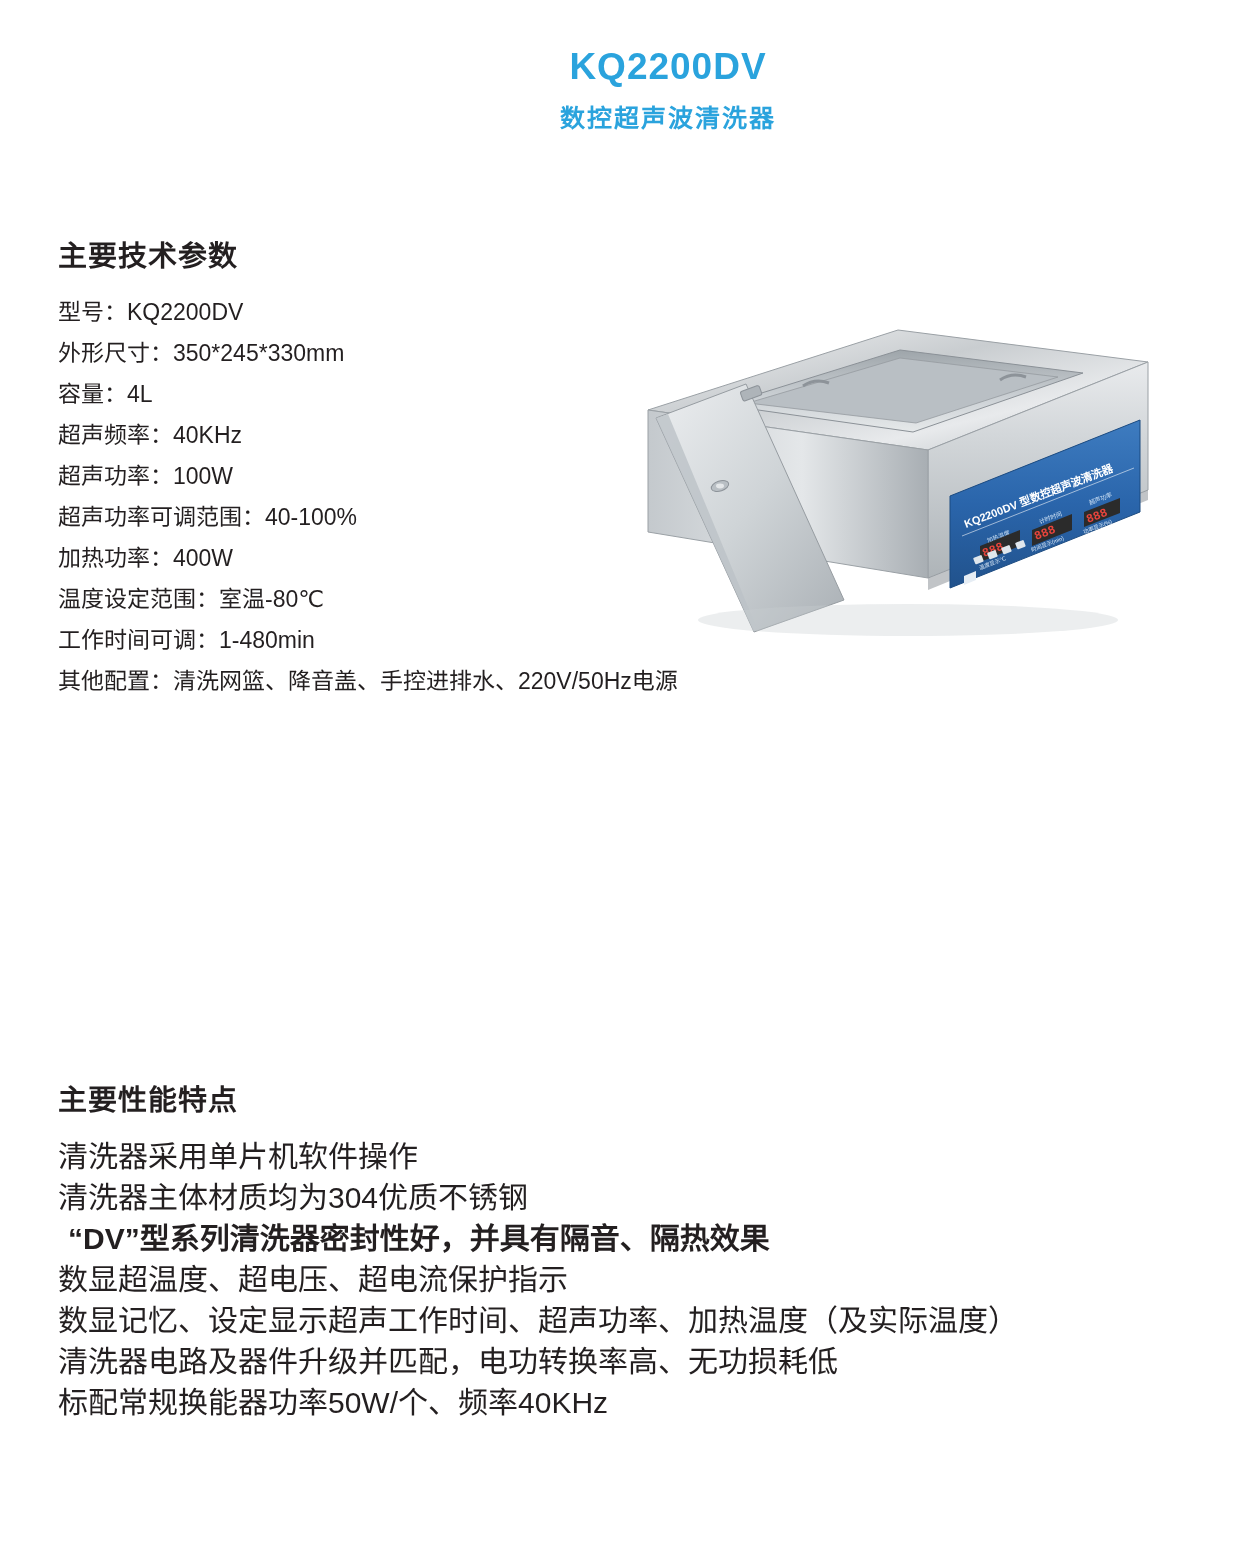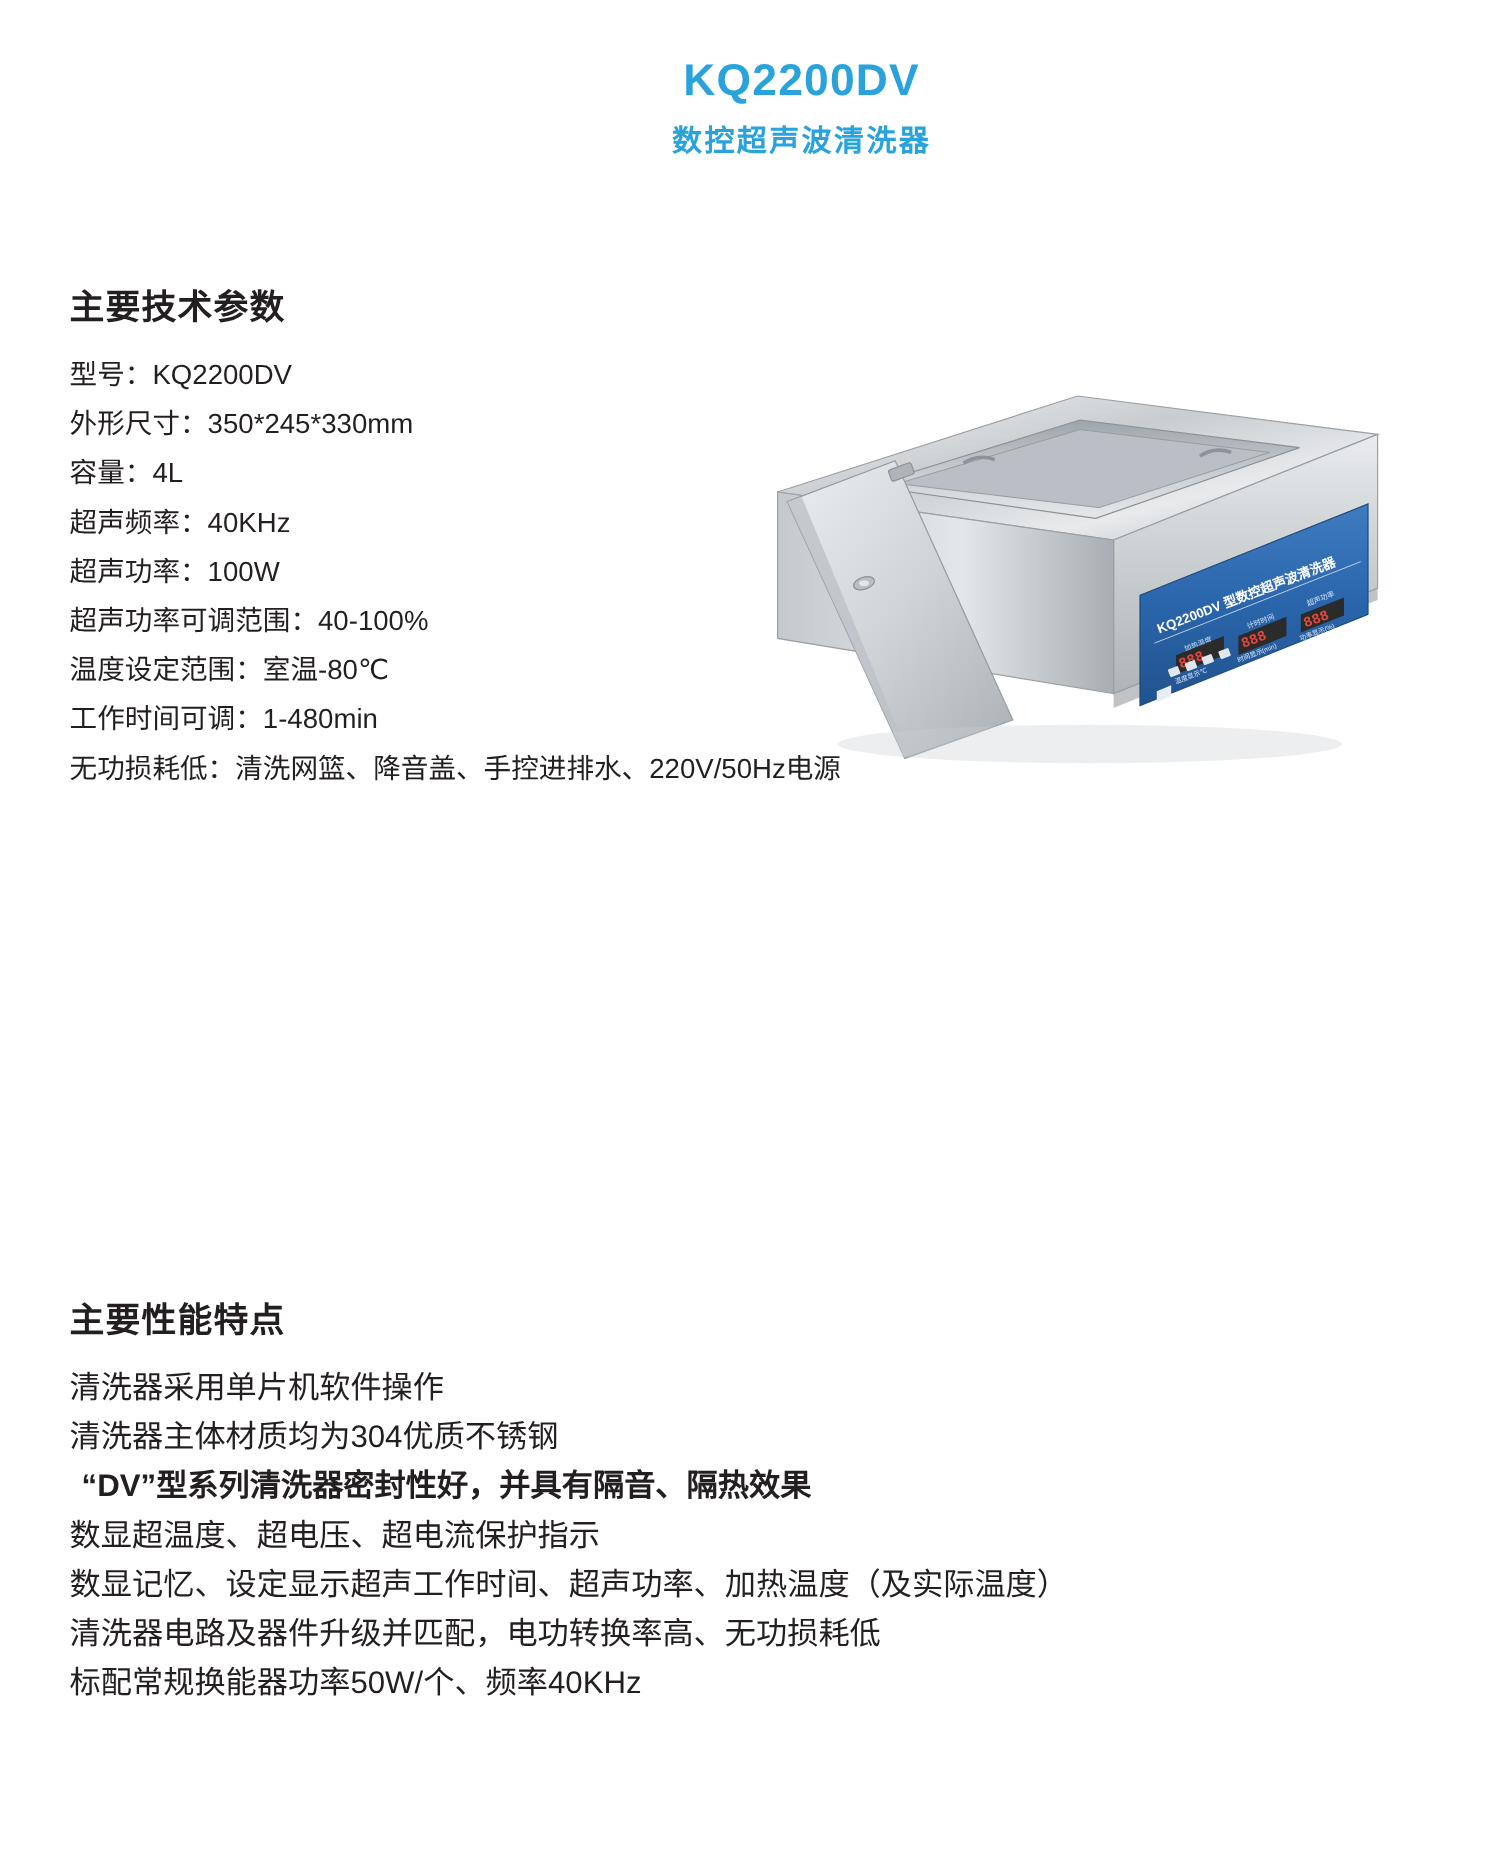--- a/index.html
+++ b/index.html
@@ -75,21 +75,21 @@
   .photo-svg { display: block; }
 
   
   .features {
     position: absolute;
     left: 58px;
     top: 1076px;
     width: 1000px;
   }
   .feature-line {
-    font-size: 26px;
+    font-size: 30px;
     line-height: 41px;
     color: #231f20;
     white-space: nowrap;
   }
   .feature-line.indent { padding-left: 10px; font-weight: bold; }
 </style>
 </head>
 <body>
 
 <div class="page">
@@ -100,23 +100,24 @@
   </div>
 
   <div class="specs">
     <div class="section-heading">主要技术参数</div>
     <div class="spec-line">型号：KQ2200DV</div>
     <div class="spec-line">外形尺寸：350*245*330mm</div>
     <div class="spec-line">容量：4L</div>
     <div class="spec-line">超声频率：40KHz</div>
     <div class="spec-line">超声功率：100W</div>
     <div class="spec-line">超声功率可调范围：40-100%</div>
+    <div class="spec-line">加热功率：400W</div>
     <div class="spec-line">温度设定范围：室温-80℃</div>
     <div class="spec-line">工作时间可调：1-480min</div>
-    <div class="spec-line">无功损耗低：清洗网篮、降音盖、手控进排水、220V/50Hz电源</div>
+    <div class="spec-line">其他配置：清洗网篮、降音盖、手控进排水、220V/50Hz电源</div>
   </div>
 
   <div class="product-photo">
     <svg class="photo-svg" width="540" height="380" viewBox="0 0 540 380" xmlns="http://www.w3.org/2000/svg">
       <defs>
         <linearGradient id="steelTop" x1="0" y1="0" x2="1" y2="1">
           <stop offset="0%" stop-color="#f2f3f4"></stop>
           <stop offset="40%" stop-color="#c9cdd0"></stop>
           <stop offset="70%" stop-color="#e8eaec"></stop>
           <stop offset="100%" stop-color="#b8bec2"></stop>

